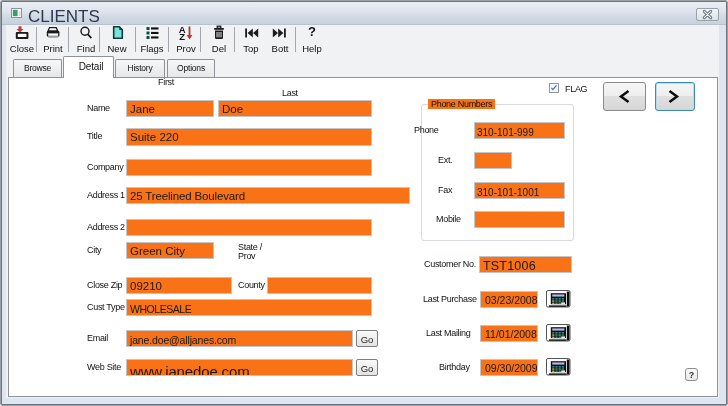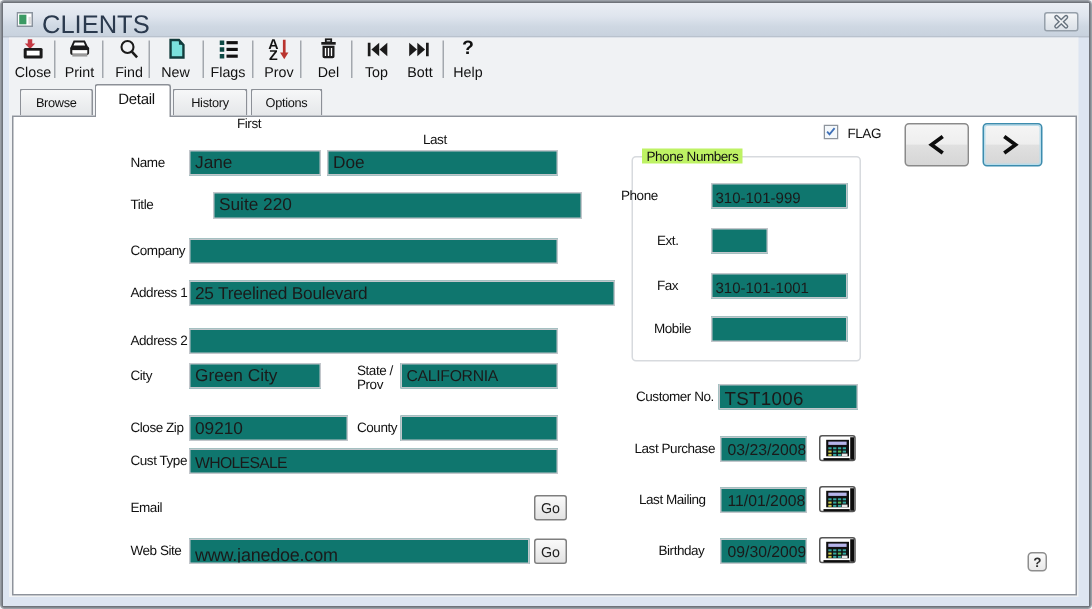--- a/index.html
+++ b/index.html
@@ -11,21 +11,21 @@
 #f2 { inset:2px; background:#dde5f1; }
 #titlebar { left:2px; top:2px; right:2px; height:23px; border-bottom:1px solid #b9c2cd;
   background:linear-gradient(#eaeef4 0%, #dfe5ee 40%, #cfd8e3 70%, #c8d2de 100%); }
 #client { left:6px; top:25px; width:713px; height:373px; background:#f0f2f4; }
 #pane { left:8px; top:77px; width:710px; height:320px; background:#fff; border:1px solid #8e939b; z-index:2; }
 .tlabel { position:absolute; font-size:9.5px; color:#111; text-align:center; }
 .sep { position:absolute; top:27px; height:25px; width:1px; background:#a3a8ae; z-index:1; }
 .tab { position:absolute; font-size:8.5px; letter-spacing:-0.2px; color:#111; text-align:center;
   border:1px solid #8c9097; border-bottom:none; border-radius:2px 2px 0 0;
   background:linear-gradient(#f6f7f8, #e5e7e9); z-index:1; }
-.inp { position:absolute; background:#0f766e; border:1px solid #c2c6cb; font-size:11.5px; color:#1a1a1a;
+.inp { position:absolute; background:#f97316; border:1px solid #c2c6cb; font-size:11.5px; color:#1a1a1a;
   padding:2px 0 0 3px; white-space:nowrap; overflow:hidden; z-index:3; }
 .lbl { position:absolute; font-size:9px; letter-spacing:-0.3px; color:#111; white-space:nowrap; z-index:3; }
 .btn { position:absolute; border:1px solid #707070; border-radius:3px;
   background:linear-gradient(#f4f4f4 0%, #ededed 49%, #dedede 50%, #d0d0d0 100%);
   text-align:center; z-index:3; }
 .ticon { position:absolute; z-index:1; }
 </style>
 </head>
 <body>
 <div id="win">
@@ -136,71 +136,71 @@
   <div class="tab" style="left:63px;top:56px;width:51px;height:22px;background:#fff;z-index:3;padding-top:4px;padding-left:5px;font-size:10px;letter-spacing:-0.2px">Detail</div>
 
   <div class="lbl" style="left:158px;top:77px">First</div>
   <div class="lbl" style="left:282px;top:88px">Last</div>
 
   <div class="lbl" style="left:87px;top:103px">Name</div>
   <div class="inp" style="left:126px;top:100px;width:88px;height:17px">Jane</div>
   <div class="inp" style="left:218px;top:100px;width:154px;height:17px">Doe</div>
 
   <div class="lbl" style="left:87px;top:131px">Title</div>
-  <div class="inp" style="left:142px;top:128px;width:246px;height:18px">Suite 220</div>
+  <div class="inp" style="left:126px;top:128px;width:246px;height:18px">Suite 220</div>
 
   <div class="lbl" style="left:87px;top:162px">Company</div>
   <div class="inp" style="left:126px;top:159px;width:246px;height:17px"></div>
 
   <div class="lbl" style="left:87px;top:190px">Address 1</div>
   <div class="inp" style="left:126px;top:187px;width:284px;height:17px;letter-spacing:-0.15px">25 Treelined Boulevard</div>
 
   <div class="lbl" style="left:87px;top:222px">Address 2</div>
   <div class="inp" style="left:126px;top:219px;width:246px;height:17px"></div>
 
   <div class="lbl" style="left:87px;top:245px">City</div>
   <div class="inp" style="left:126px;top:242px;width:88px;height:17px">Green City</div>
   <div class="lbl" style="left:238px;top:242px">State /</div>
   <div class="lbl" style="left:238px;top:251px">Prov</div>
-  <div class="inp" style="left:267px;top:242px;width:105px;height:17px;font-size:10.5px;letter-spacing:-0.2px;padding-top:2px">CALIFORNIA</div>
 
   <div class="lbl" style="left:87px;top:280px">Close Zip</div>
   <div class="inp" style="left:126px;top:277px;width:106px;height:17px">09210</div>
   <div class="lbl" style="left:238px;top:280px">County</div>
   <div class="inp" style="left:267px;top:277px;width:105px;height:17px"></div>
 
   <div class="lbl" style="left:87px;top:302px">Cust Type</div>
   <div class="inp" style="left:126px;top:299px;width:246px;height:17px;font-size:10.5px;letter-spacing:-0.45px;padding-top:3px">WHOLESALE</div>
 
   <div class="lbl" style="left:87px;top:333px">Email</div>
+  <div class="inp" style="left:126px;top:330px;width:227px;height:17px;font-size:10.5px;letter-spacing:-0.15px;padding-top:2.5px">jane.doe@alljanes.com</div>
   <div class="btn" style="left:356px;top:330px;width:22px;height:17px;font-size:9.5px;padding-top:3px;border-radius:2px;border-color:#7e7e7e;background:linear-gradient(#fafafa,#ececec 60%,#e2e2e2);color:#222">Go</div>
 
   <div class="lbl" style="left:87px;top:362px">Web Site</div>
-  <div class="inp" style="left:126px;top:359px;width:227px;height:17px;font-size:12px;letter-spacing:-0.15px;padding-top:2.5px">www.janedoe.com</div>
+  <div class="inp" style="left:126px;top:359px;width:227px;height:17px;font-size:15px;letter-spacing:-0.15px;padding-top:2.5px">www.janedoe.com</div>
   <div class="btn" style="left:356px;top:359px;width:22px;height:17px;font-size:9.5px;padding-top:3px;border-radius:2px;border-color:#7e7e7e;background:linear-gradient(#fafafa,#ececec 60%,#e2e2e2);color:#222">Go</div>
 
   <svg class="abs" style="left:549px;top:83px;z-index:3" width="10" height="10" viewBox="0 0 10 10">
     <rect x="0.5" y="0.5" width="9" height="9" fill="#f4f8fb" stroke="#8e959d"></rect>
     <path d="M2.4 4.8 L4 6.6 L7.4 2.4" fill="none" stroke="#4071b8" stroke-width="1.2"></path>
   </svg>
   <div class="lbl" style="left:565px;top:84px">FLAG</div>
 
   <div class="btn" style="left:603px;top:82px;width:43px;height:29px;border-color:#8a8a8a;background:linear-gradient(#f5f5f5 0%, #eeeeee 49%, #e0e0e0 50%, #d6d6d6 100%)">
     <svg width="41" height="27" viewBox="0 0 41 27">
         <polyline points="24.5,8 17,13.5 24.5,19" fill="none" stroke="#0d0d0d" stroke-width="2.5"></polyline>
       </svg>
   </div>
   <div class="btn" style="left:655px;top:82px;width:40px;height:29px;border-color:#3c8cae;box-shadow:inset 0 0 0 1px #b8dcea;background:linear-gradient(#f5f5f5 0%, #eeeeee 49%, #e0e0e0 50%, #d6d6d6 100%)">
     <svg width="38" height="27" viewBox="0 0 38 27">
         <polyline points="13.5,8 21,13.5 13.5,19" fill="none" stroke="#0d0d0d" stroke-width="2.5"></polyline>
       </svg>
   </div>
 
   <div class="abs" style="left:421px;top:104px;width:153px;height:137px;border:1px solid #d7dade;border-radius:3px;z-index:3"></div>
-  <div class="lbl" style="left:428px;top:99px;background:#bef264;padding:0 3px;z-index:4">Phone Numbers</div>
+  <div class="lbl" style="left:428px;top:99px;background:#f97316;padding:0 3px;z-index:4">Phone Numbers</div>
 
   <div class="lbl" style="left:414px;top:125px">Phone</div>
   <div class="inp" style="left:474px;top:122px;width:91px;height:17px;font-size:10px;padding-top:4px;padding-left:2px">310-101-999</div>
 
   <div class="lbl" style="left:438px;top:155px">Ext.</div>
   <div class="inp" style="left:474px;top:152px;width:38px;height:17px"></div>
 
   <div class="lbl" style="left:438px;top:185px">Fax</div>
   <div class="inp" style="left:474px;top:182px;width:91px;height:17px;font-size:10px;padding-top:4px;padding-left:2px">310-101-1001</div>
 

